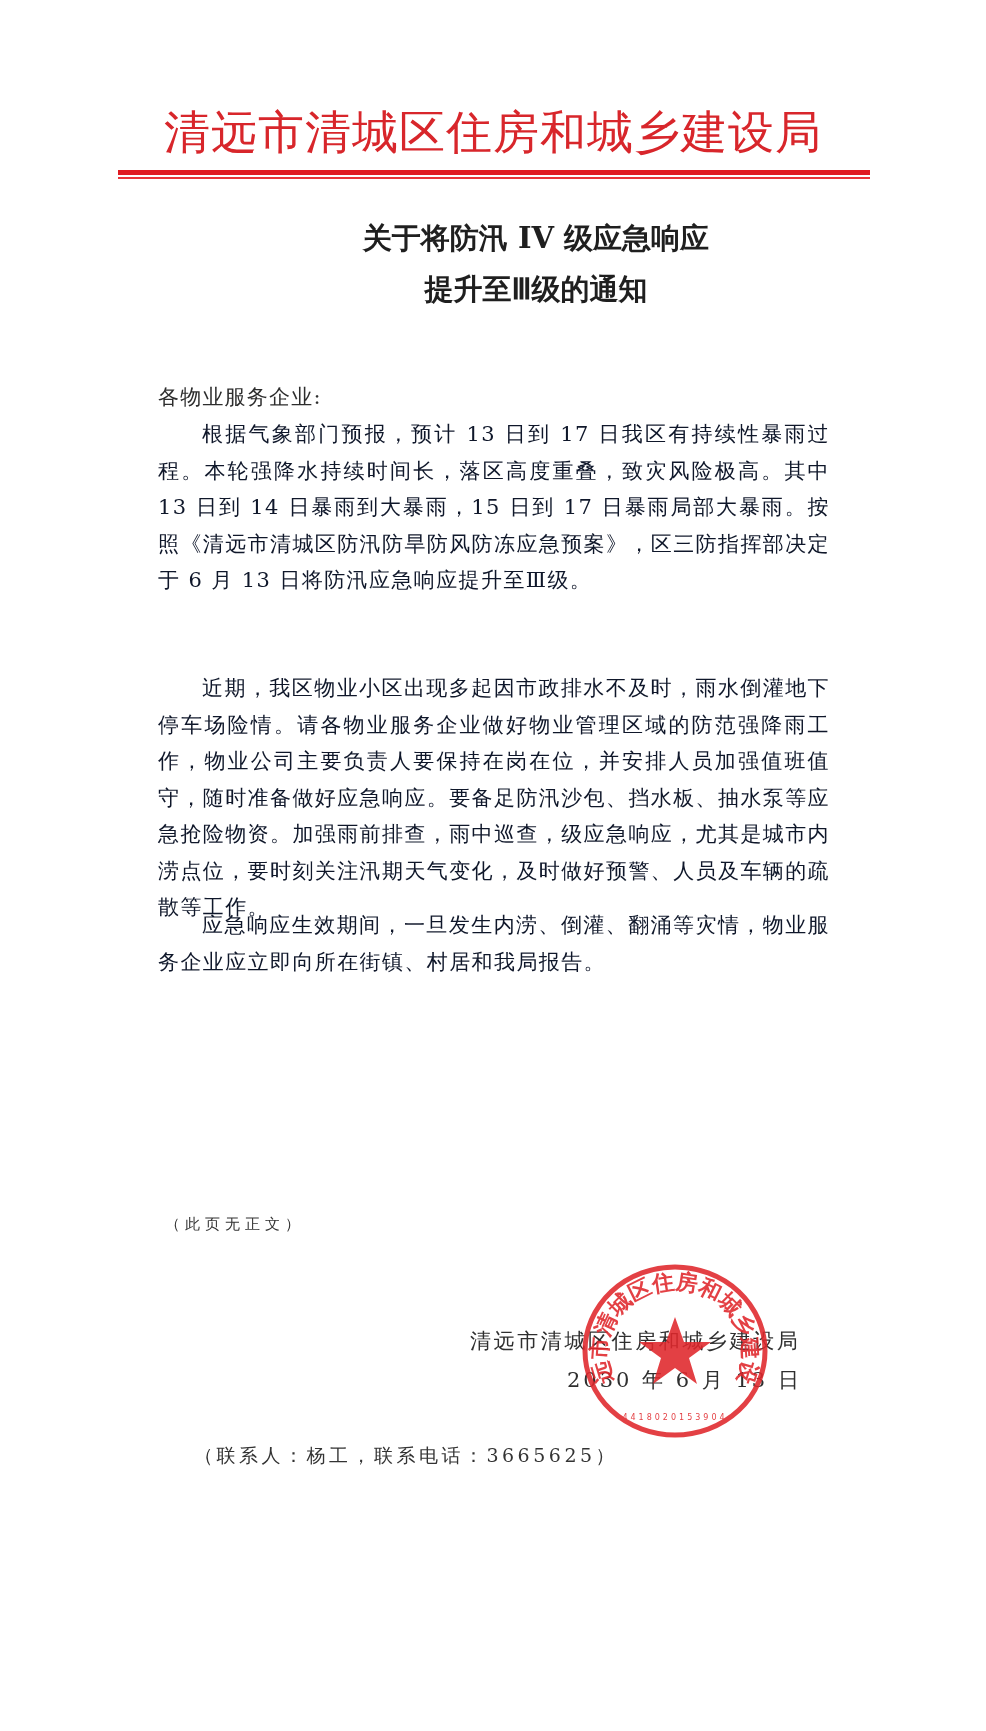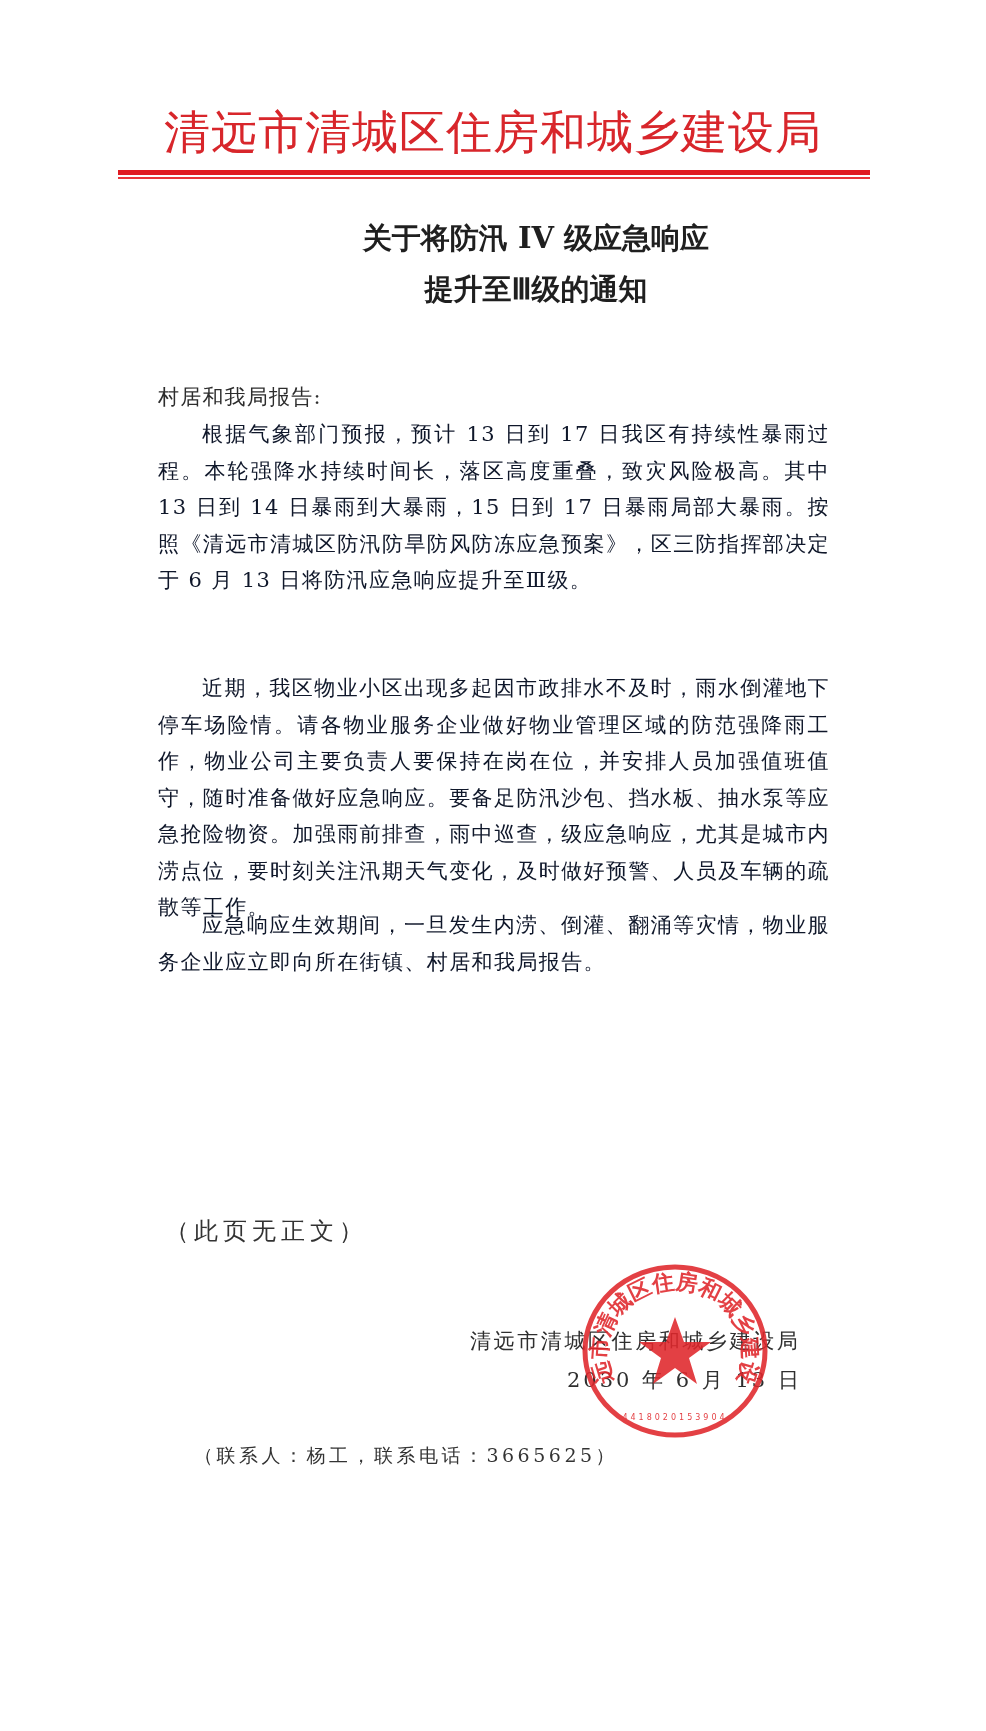--- a/index.html
+++ b/index.html
@@ -16,38 +16,38 @@
   .title.l1 { top:218px; }
   .title.l2 { top:272px;font-family:Liberation Mono, monospace; }
   .body-text { position:absolute; left:158px; width:672px; font-size:21px;
            line-height:36px; color:#2d2d2d; text-align:justify; letter-spacing:1.2px; }
   .salutation { top:379px; }
   .para { position:absolute; left:158px; width:672px; font-size:21px; line-height:36.5px;
           color:#0f172a; text-align:justify; text-indent:2.1em; letter-spacing:1.4px; }
   .p1 { top:416px; }
   .p2 { top:670px; }
   .p3 { top:907px; }
-  .nobody { position:absolute; left:165px; top:1215px; font-size:24px; letter-spacing:5px; color:#333; }
+  .nobody { position:absolute; left:165px; top:1215px; font-size:15px; letter-spacing:5px; color:#333; }
   .sign-org { position:absolute; left:470px; top:1327px; font-size:21px; letter-spacing:2.6px; color:#2f2f2f; }
   .sign-date { position:absolute; left:567px; top:1366px; font-size:21px; letter-spacing:3px; color:#2f2f2f; }
   .contact { position:absolute; left:0; width:812px; top:1443px; text-align:center; font-size:19px;
              letter-spacing:3.5px; color:#333; }
   .stamp { position:absolute; left:580px; top:1262px; width:190px; height:178px; pointer-events:none; opacity:0.88; }
 </style>
 </head>
 <body>
 
 <div class="letterhead">清远市清城区住房和城乡建设局</div>
 <div class="rule thick"></div>
 <div class="rule thin"></div>
 
 <div class="title l1">关于将防汛 IV 级应急响应</div>
 <div class="title l2">提升至Ⅲ级的通知</div>
 
-<div class="body-text salutation">村居和我局报告:</div>
+<div class="body-text salutation">各物业服务企业:</div>
 
 <div class="para p1">根据气象部门预报，预计 13 日到 17 日我区有持续性暴雨过程。本轮强降水持续时间长，落区高度重叠，致灾风险极高。其中 13 日到 14 日暴雨到大暴雨，15 日到 17 日暴雨局部大暴雨。按照《清远市清城区防汛防旱防风防冻应急预案》，区三防指挥部决定于 6 月 13 日将防汛应急响应提升至Ⅲ级。</div>
 <div class="para p2">近期，我区物业小区出现多起因市政排水不及时，雨水倒灌地下停车场险情。请各物业服务企业做好物业管理区域的防范强降雨工作，物业公司主要负责人要保持在岗在位，并安排人员加强值班值守，随时准备做好应急响应。要备足防汛沙包、挡水板、抽水泵等应急抢险物资。加强雨前排查，雨中巡查，级应急响应，尤其是城市内涝点位，要时刻关注汛期天气变化，及时做好预警、人员及车辆的疏散等工作。</div>
 <div class="para p3">应急响应生效期间，一旦发生内涝、倒灌、翻涌等灾情，物业服务企业应立即向所在街镇、村居和我局报告。</div>
 
 <div class="nobody">（此页无正文）</div>
 
 <div class="sign-org">清远市清城区住房和城乡建设局</div>
 <div class="sign-date">2030 年 6 月 13 日</div>
 

